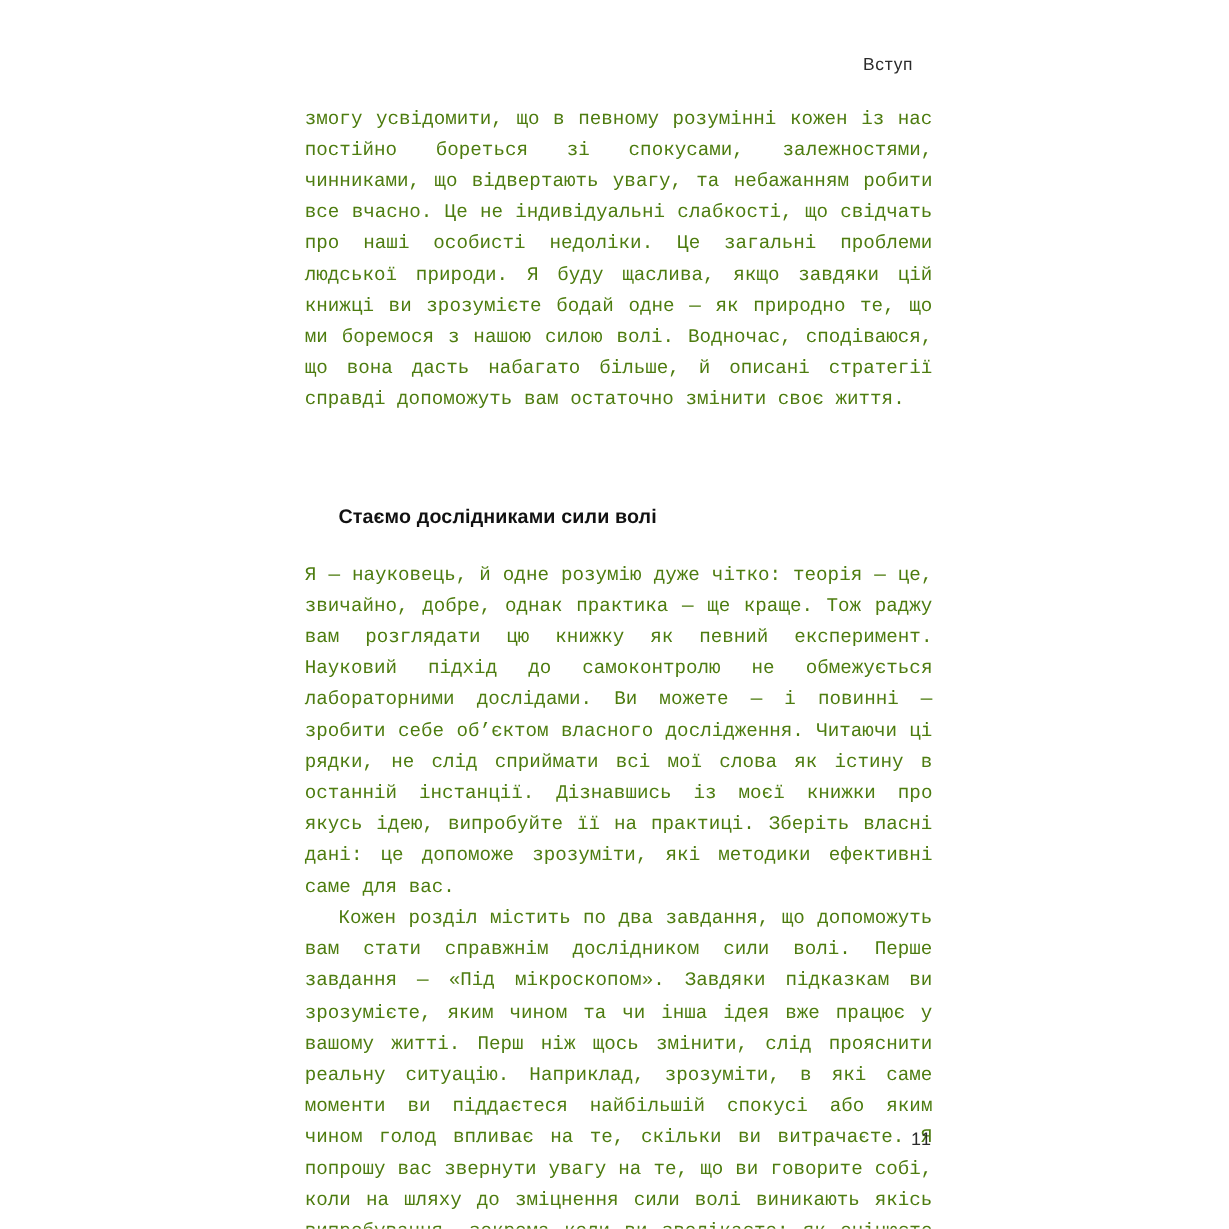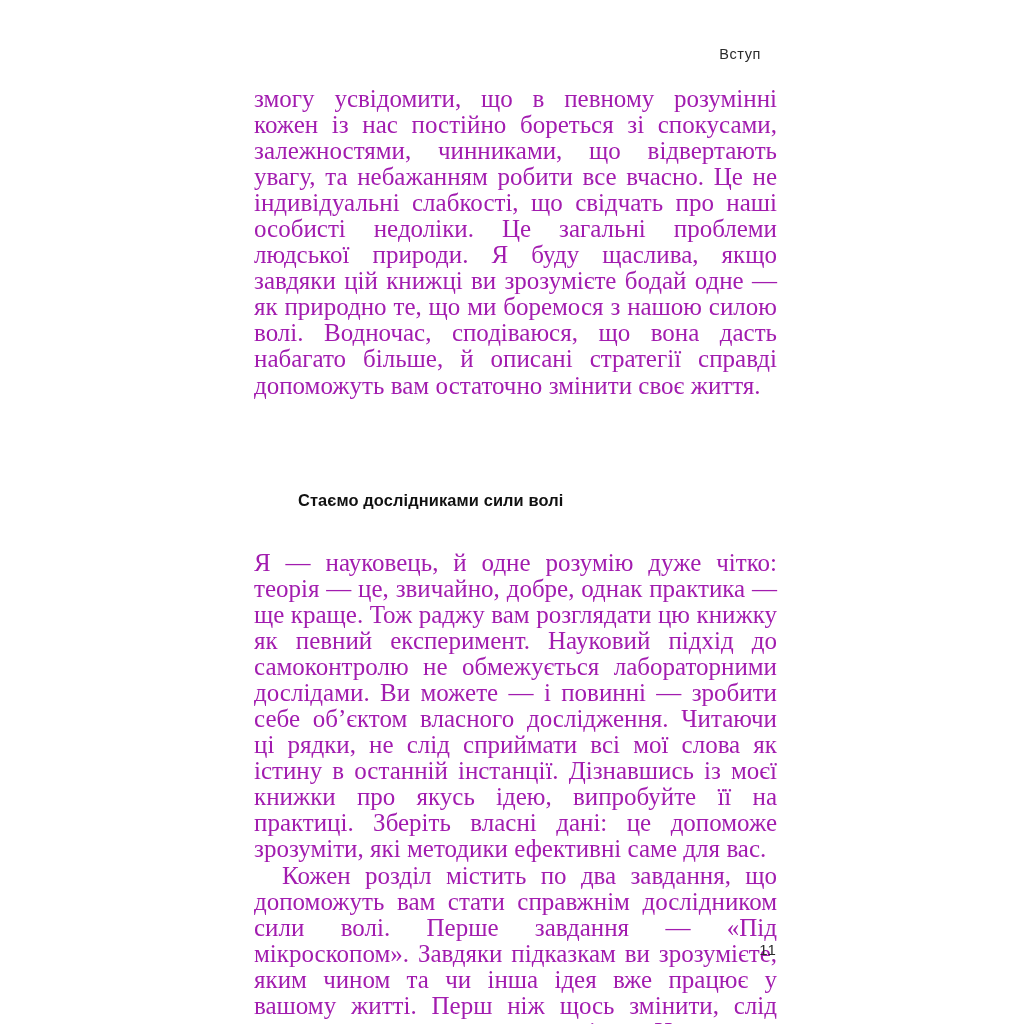--- a/index.html
+++ b/index.html
@@ -42,47 +42,48 @@
   
   .text-column {
     position: absolute;
     top: 86px;
     left: 254px;
     width: 523px;
   }
 
   p.body-text {
     margin: 0;
-    font-size: 25px;
+    font-size: 16px;
     line-height: 26.05px;
     text-align: justify;
     text-justify: inter-word;
-    color: #a21caf;
+    color: #4d7c0f;
     hyphens: none;
     word-spacing: 0.1px;
+    font-family: Liberation Mono, monospace;
   }
 
   p.body-text.indented {
     text-indent: 28px;
   }
 
   
   .section-heading {
     margin: 0;
     font-family: "Liberation Sans", "DejaVu Sans", sans-serif;
     font-size: 17.2px;
     font-weight: 700;
     letter-spacing: 2.55px;
     color: #111111;
     line-height: 1;
     padding-left: 31px;
   }
 
   .sub-heading {
-    margin: 16px;
+    margin: 0;
     font-family: "Liberation Sans", "DejaVu Sans", sans-serif;
     font-size: 16.4px;
     font-weight: 700;
     letter-spacing: 0.12px;
     color: #111111;
     line-height: 1;
     padding-left: 28px;
   }
 
   

